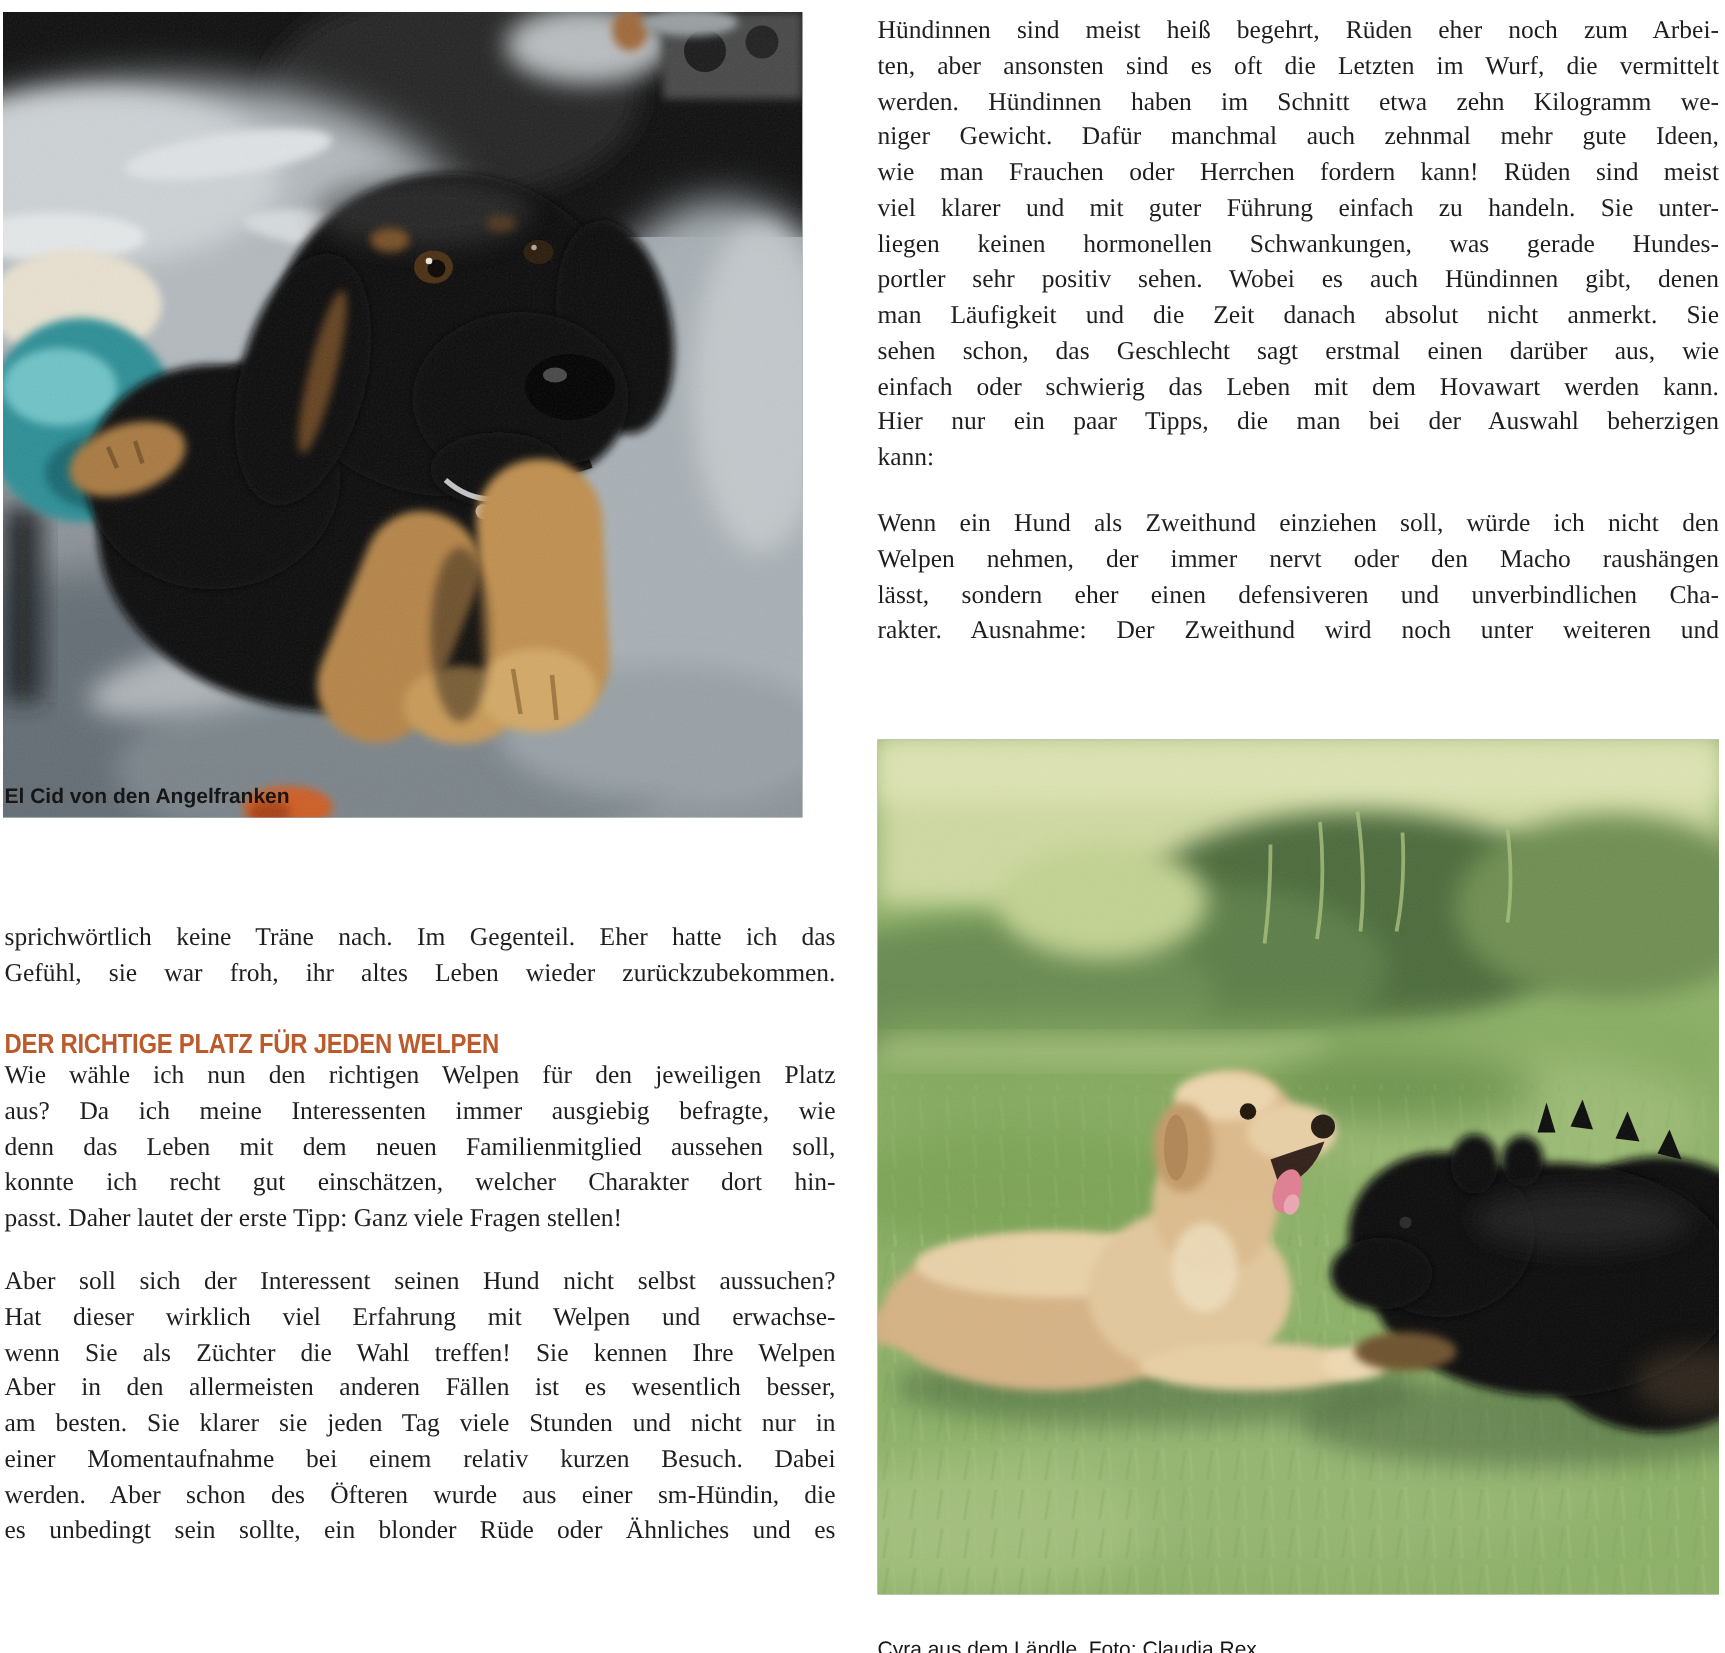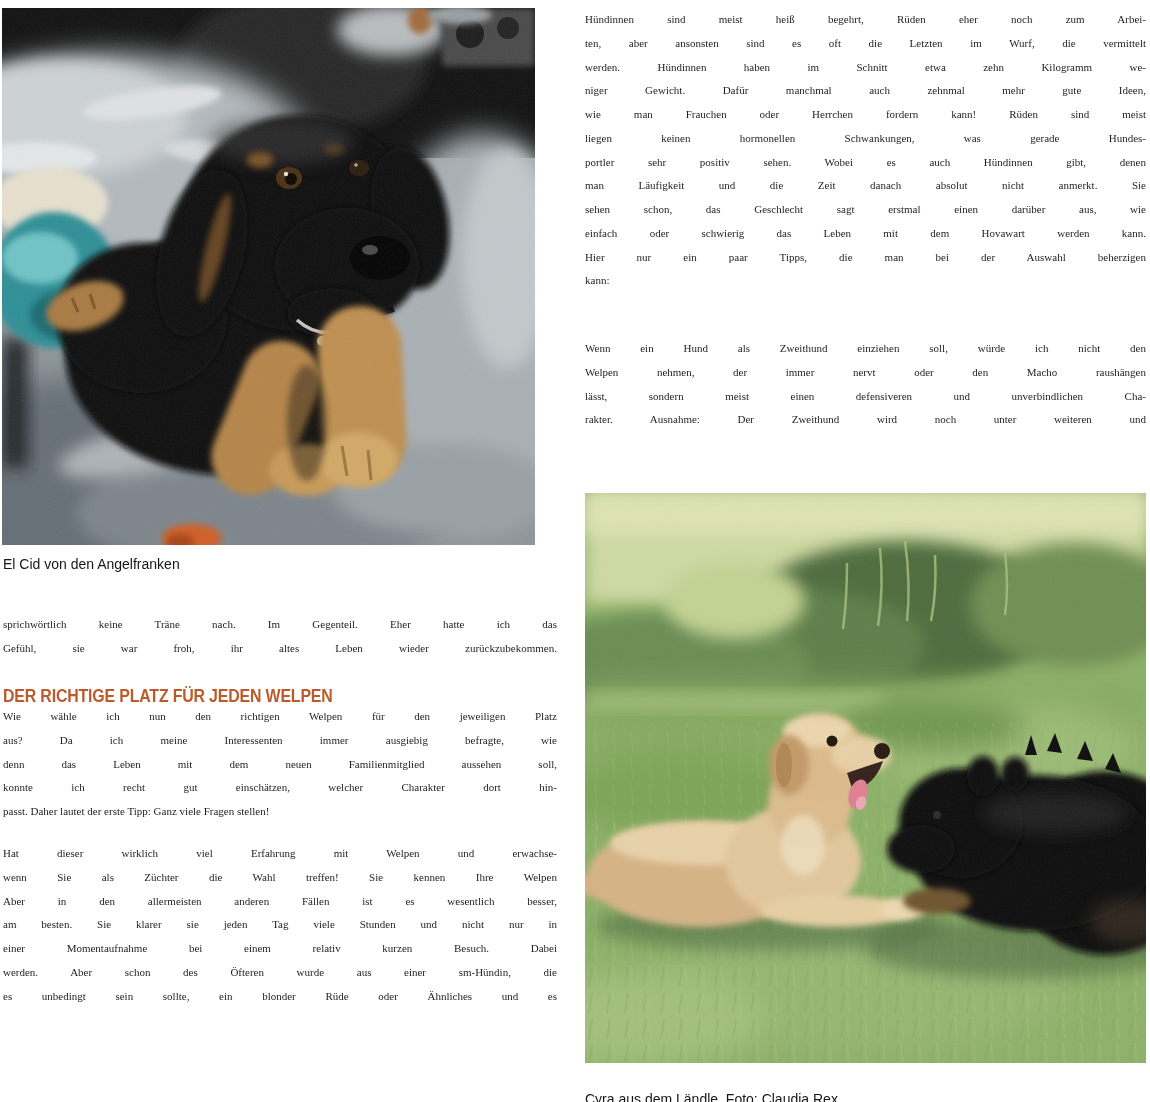--- a/index.html
+++ b/index.html
@@ -1,18 +1,18 @@
 <!DOCTYPE html>
 <html><head>
 <meta charset="utf-8">
 <style>
   html,body{margin:0;padding:0;background:#ffffff;}
   .page{position:relative;width:1150px;height:1102px;background:#fff;overflow:hidden;
         font-family:"Liberation Serif", serif;color:#1e1e1e;}
-  .para{position:absolute;font-size:11px;line-height:23.75px;color:#1e1e1e;}
+  .para{position:absolute;font-size:17px;line-height:23.75px;color:#1e1e1e;}
   .para .line{text-align:justify;text-align-last:justify;height:23.75px;overflow:visible;white-space:nowrap;}
   .para .line{white-space:normal;}
   .para .line-last{text-align-last:left;}
   .col-left-x{left:3px;width:554px;}
   .col-right-x{left:585px;width:561px;}
   .heading{position:absolute;left:3px;top:684px;font-family:"Liberation Sans",sans-serif;
            font-weight:700;font-size:18.5px;line-height:24px;letter-spacing:-0.2px;
            transform:scaleX(0.86);transform-origin:0 0;white-space:nowrap;}
   .caption{position:absolute;font-family:"Liberation Sans",sans-serif;font-size:14px;
            line-height:18px;color:#161616;letter-spacing:0;}
@@ -103,66 +103,68 @@
       <ellipse cx="356" cy="452" rx="40" ry="28" fill="#d2a866" filter="url(#b3)"></ellipse>
       <path d="M340,438 l5,30 M366,442 l3,30" stroke="#8a6330" stroke-width="3" opacity="0.7"></path>
       <ellipse cx="305" cy="415" rx="20" ry="58" fill="#1a120a" opacity="0.45" filter="url(#b3)"></ellipse>
 
       <ellipse cx="190" cy="530" rx="30" ry="14" fill="#cf5f28" filter="url(#b3)"></ellipse>
       <ellipse cx="178" cy="534" rx="14" ry="8" fill="#a84315" filter="url(#b3)"></ellipse>
       <rect width="533" height="537" filter="url(#grain)" opacity="0.09"></rect>
     </svg>
   </div>
 
-  <div class="caption" style="left:3px;top:555px;">El Cid von den Angelfranken</div>
+  <div class="caption" style="left:3px;top:521px;font-weight:bold;">El Cid von den Angelfranken</div>
 
   <div class="para col-left-x" style="top:613px;">
       <div class="line">sprichwörtlich keine Träne nach. Im Gegenteil. Eher hatte ich das</div>
       <div class="line">Gefühl, sie war froh, ihr altes Leben wieder zurückzubekommen.</div>
     </div>
 
   <div class="heading" style="color:#bc5a2b;">DER RICHTIGE PLATZ FÜR JEDEN WELPEN</div>
 
   <div class="para col-left-x" style="top:705px;">
       <div class="line">Wie wähle ich nun den richtigen Welpen für den jeweiligen Platz</div>
       <div class="line">aus? Da ich meine Interessenten immer ausgiebig befragte, wie</div>
       <div class="line">denn das Leben mit dem neuen Familienmitglied aussehen soll,</div>
       <div class="line">konnte ich recht gut einschätzen, welcher Charakter dort hin-</div>
       <div class="line line-last">passt. Daher lautet der erste Tipp: Ganz viele Fragen stellen!</div>
     </div>
 
   <div class="para col-left-x" style="top:842px;">
+      <div class="line">Aber soll sich der Interessent seinen Hund nicht selbst aussuchen?</div>
       <div class="line">Hat dieser wirklich viel Erfahrung mit Welpen und erwachse-</div>
       <div class="line">wenn Sie als Züchter die Wahl treffen! Sie kennen Ihre Welpen</div>
       <div class="line">Aber in den allermeisten anderen Fällen ist es wesentlich besser,</div>
       <div class="line">am besten. Sie klarer sie jeden Tag viele Stunden und nicht nur in</div>
       <div class="line">einer Momentaufnahme bei einem relativ kurzen Besuch. Dabei</div>
       <div class="line">werden. Aber schon des Öfteren wurde aus einer sm-Hündin, die</div>
       <div class="line">es unbedingt sein sollte, ein blonder Rüde oder Ähnliches und es</div>
     </div>
 
   <div class="para col-right-x" style="top:8px;">
       <div class="line">Hündinnen sind meist heiß begehrt, Rüden eher noch zum Arbei-</div>
       <div class="line">ten, aber ansonsten sind es oft die Letzten im Wurf, die vermittelt</div>
       <div class="line">werden. Hündinnen haben im Schnitt etwa zehn Kilogramm we-</div>
       <div class="line">niger Gewicht. Dafür manchmal auch zehnmal mehr gute Ideen,</div>
       <div class="line">wie man Frauchen oder Herrchen fordern kann! Rüden sind meist</div>
+      <div class="line">viel klarer und mit guter Führung einfach zu handeln. Sie unter-</div>
       <div class="line">liegen keinen hormonellen Schwankungen, was gerade Hundes-</div>
       <div class="line">portler sehr positiv sehen. Wobei es auch Hündinnen gibt, denen</div>
       <div class="line">man Läufigkeit und die Zeit danach absolut nicht anmerkt. Sie</div>
       <div class="line">sehen schon, das Geschlecht sagt erstmal einen darüber aus, wie</div>
       <div class="line">einfach oder schwierig das Leben mit dem Hovawart werden kann.</div>
       <div class="line">Hier nur ein paar Tipps, die man bei der Auswahl beherzigen</div>
       <div class="line line-last">kann:</div>
     </div>
 
   <div class="para col-right-x" style="top:337px;">
       <div class="line">Wenn ein Hund als Zweithund einziehen soll, würde ich nicht den</div>
       <div class="line">Welpen nehmen, der immer nervt oder den Macho raushängen</div>
-      <div class="line">lässt, sondern meist einen defensiveren und unverbindlichen Cha-</div>
+      <div class="line">lässt, sondern eher einen defensiveren und unverbindlichen Cha-</div>
       <div class="line">rakter. Ausnahme: Der Zweithund wird noch unter weiteren und</div>
     </div>
 
   <div class="photo" style="left:585px;top:493px;width:561px;height:570px;">
     <svg width="561" height="570" viewBox="0 0 561 570">
       <defs>
         <filter id="g3" x="-30%" y="-30%" width="160%" height="160%">
             <feGaussianBlur stdDeviation="3"></feGaussianBlur>
           </filter>
         <filter id="g8" x="-40%" y="-40%" width="180%" height="180%">

